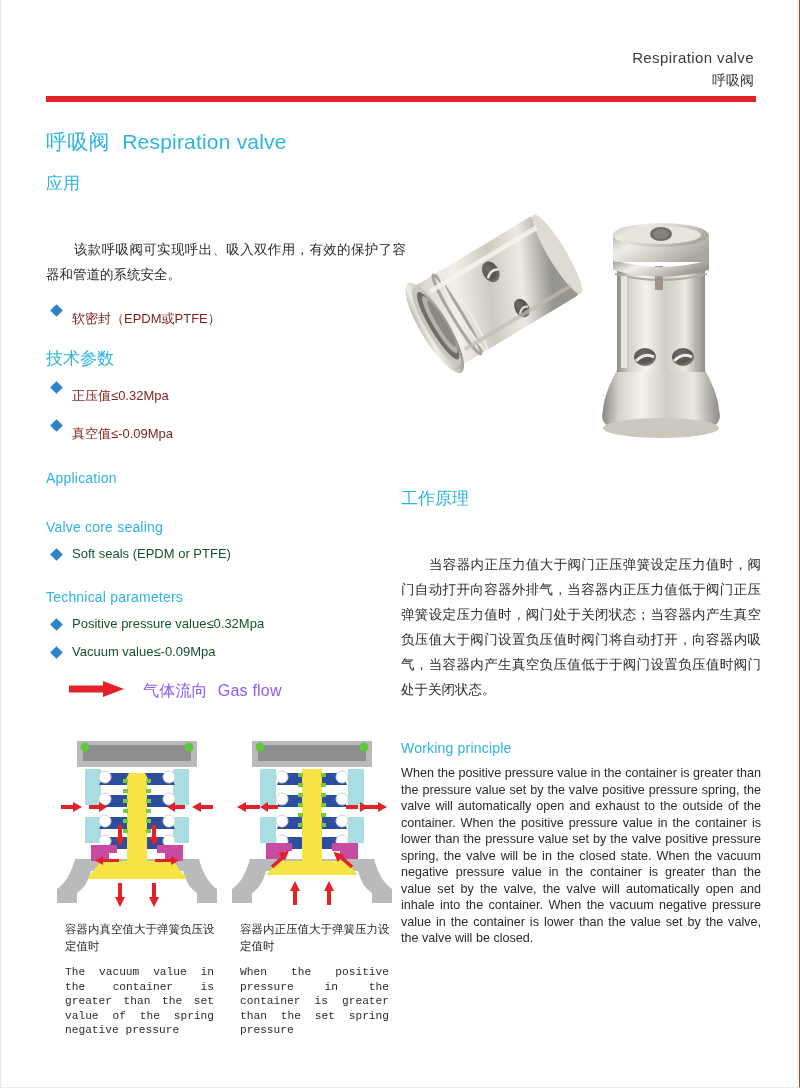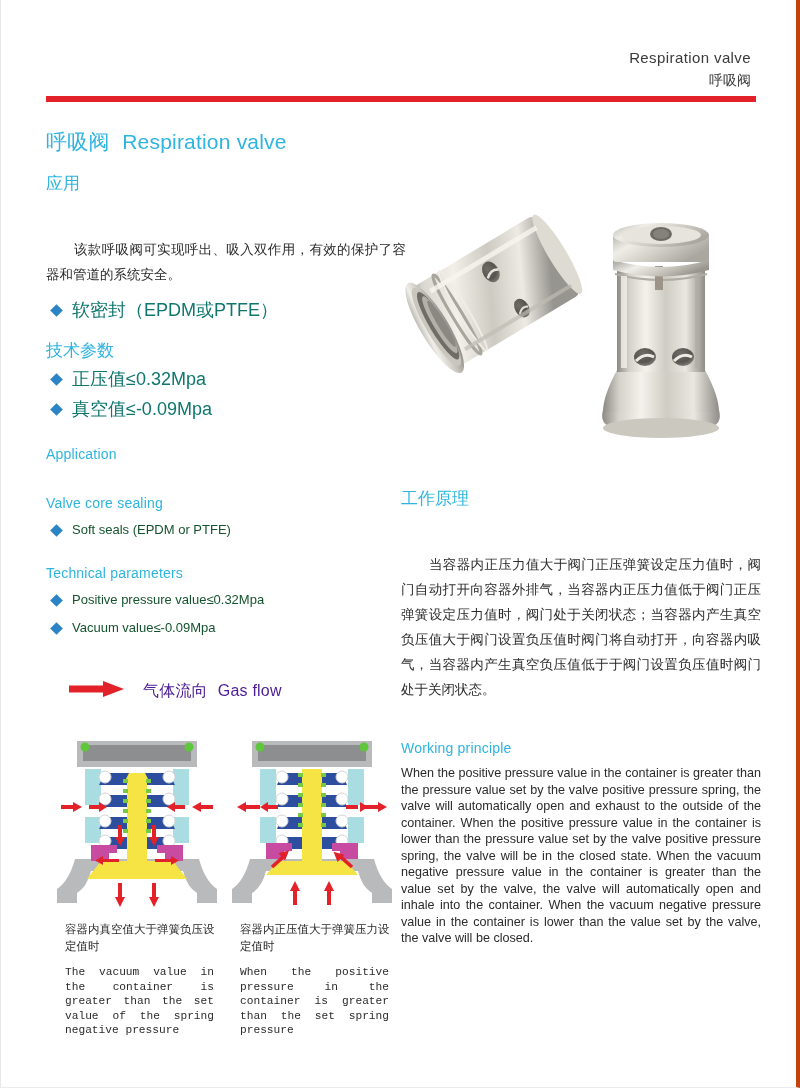--- a/index.html
+++ b/index.html
@@ -4,21 +4,21 @@
 <style>
   html,body{margin:0;padding:0;}
   body{
     width:800px;height:1088px;background:#ffffff;
     font-family:"Liberation Sans","DejaVu Sans",sans-serif;
     position:relative;overflow:hidden;
   }
   .page{
     position:absolute;left:0;top:0;width:800px;height:1088px;
     background:#fff;
-    border-left:1px solid #e8e8e8;border-right:4px solid #c2410c;
+    border-left:1px solid #e8e8e8;border-right:1px solid #c2410c;
     border-bottom:1px solid #ececec;
     box-sizing:border-box;
   }
 
   
   .hdr{position:absolute;right:45px;top:48px;text-align:right;}
   .hdr-en{font-size:15px;color:#3a3a3a;letter-spacing:.4px;line-height:20px;}
   .hdr-cn{font-size:14px;color:#3a3a3a;line-height:20px;margin-top:2px;}
   .rule{position:absolute;left:45px;top:96px;width:710px;height:6px;background:#e32128;}
 
@@ -34,35 +34,35 @@
 
   
   .p-cn{font-size:13.5px;color:#2b2b2b;line-height:25px;margin:0 0 4px 0;text-align:justify;}
   .p-cn.indent{text-indent:28px;margin-top:41px;}
   .p-en{font-size:12.6px;color:#2b2b2b;line-height:16.5px;margin:0 0 4px 0;text-align:justify;}
 
   
   .bul{display:flex;align-items:flex-start;margin:0 0 9px 0;}
   .dia{width:9px;height:9px;background:#2b84c6;transform:rotate(45deg);
        flex:0 0 auto;margin:6px 11px 0 6px;}
-  .bul-cn{font-size:18px;color:#0f766e;line-height:21px;}
+  .bul-cn{font-size:13px;color:#7f1d1d;line-height:21px;margin-top:8px;}
   .bul-en{font-size:13px;color:#14532d;line-height:19px;}
 
   .gapA{height:13px;}
   .gapB{height:20px;}
   .gapC{height:9px;}
 
   
   .photo{position:absolute;left:398px;top:196px;width:362px;height:248px;}
   .photo svg{display:block;}
 
   
   .gasrow{position:absolute;left:68px;top:680px;display:flex;align-items:center;}
   .gasarrow{flex:0 0 auto;margin-right:18px;}
-  .gaslbl{font-size:16px;color:#4c1d95;line-height:20px;letter-spacing:.2px;}
+  .gaslbl{font-size:16px;color:#8b5cf6;line-height:20px;letter-spacing:.2px;}
 
   
   .dgwrap{position:absolute;left:48px;top:733px;width:350px;}
   .dgrow{display:flex;}
   .dgcell{width:175px;}
   .dgcell svg{display:block;margin:0 auto;}
   .cap-cn{font-size:11.5px;color:#2b2b2b;line-height:17px;margin:8px 0 0 0;padding-left:16px;}
   .cap-en{font-size:11.2px;color:#2b2b2b;line-height:14.5px;margin:10px 0 0 0;
           padding-left:16px;padding-right:10px;text-align:justify;font-family:Liberation Mono, monospace;}
 </style>

